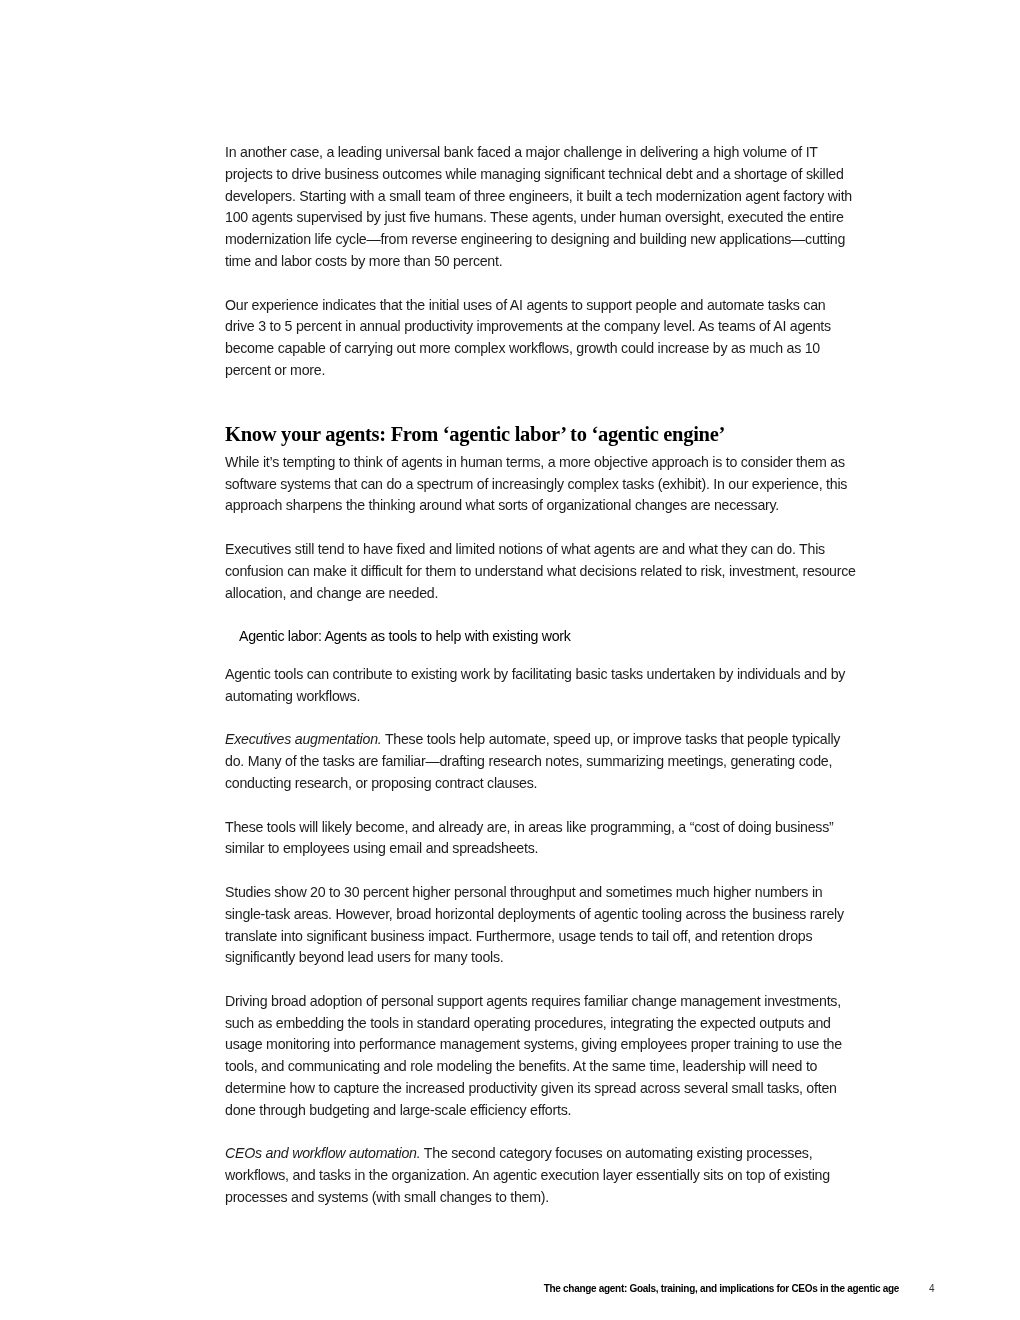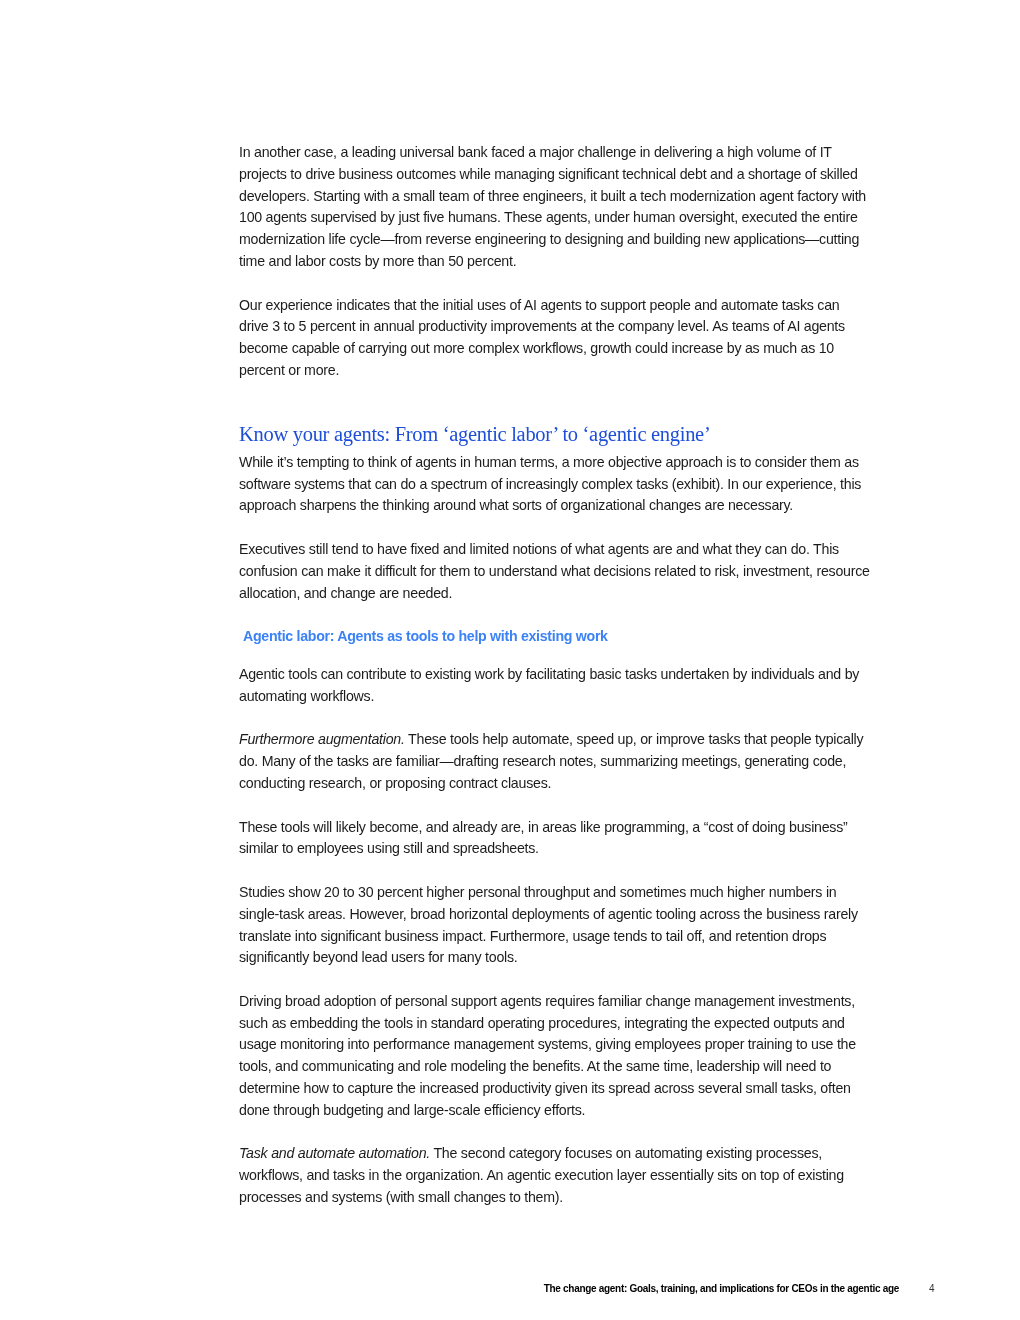--- a/index.html
+++ b/index.html
@@ -1,44 +1,44 @@
 <!DOCTYPE html>
 <html><head>
 <meta charset="utf-8">
 <style>
   html, body { margin: 0; padding: 0; background: #ffffff; }
   body { width: 1020px; height: 1320px; position: relative; overflow: hidden; color: #1a1a1a; }
-  .content { position: absolute; left: 239px; top: 142px; width: 632px; }
+  .content { position: absolute; left: 225px; top: 142px; width: 632px; }
   .p { font-family: "Liberation Sans", sans-serif; font-size: 14.2px; line-height: 21.8px; margin: 0 0 21.8px 0; letter-spacing: -0.25px; color: #1c1c1c; }
-  .h2 { font-family: "Liberation Serif", serif; font-size: 20.5px; font-weight: normal; margin: 39px 0 5px 0; letter-spacing: -0.3px; color: #1d4ed8; line-height: 26px; }
-  .h3 { font-family: "Liberation Sans", sans-serif; font-size: 14.2px; font-weight: bold; line-height: 21.8px; margin: 4px; letter-spacing: -0.3px; color: #3b82f6; }
+  .h2 { font-family: "Liberation Serif", serif; font-size: 20.5px; font-weight: bold; margin: 39px 0 5px 0; letter-spacing: -0.3px; color: #000000; line-height: 26px; }
+  .h3 { font-family: "Liberation Sans", sans-serif; font-size: 14.2px; font-weight: normal; line-height: 21.8px; margin: 14px; letter-spacing: -0.3px; color: #000000; }
   .h3 + .p { margin-top: 16px; }
   .lead-italic { font-style: italic; }
   .footer { position: absolute; top: 1283px; left: 0; width: 1020px; font-family: "Liberation Sans", sans-serif; font-size: 10px; }
   .footer-title { position: absolute; right: 121px; font-weight: bold; letter-spacing: -0.3px; color: #000; }
   .footer-page { position: absolute; left: 929px; color: #333; }
 </style>
 </head>
 <body>
 
 <div class="content">
   <p class="p">In another case, a leading universal bank faced a major challenge in delivering a high volume of IT projects to drive business outcomes while managing significant technical debt and a shortage of skilled developers. Starting with a small team of three engineers, it built a tech modernization agent factory with 100 agents supervised by just five humans. These agents, under human oversight, executed the entire modernization life cycle—from reverse engineering to designing and building new applications—cutting time and labor costs by more than 50 percent.</p>
   <p class="p">Our experience indicates that the initial uses of AI agents to support people and automate tasks can drive 3 to 5 percent in annual productivity improvements at the company level. As teams of AI agents become capable of carrying out more complex workflows, growth could increase by as much as 10 percent or more.</p>
 
   <h2 class="h2">Know your agents: From ‘agentic labor’ to ‘agentic engine’</h2>
   <p class="p">While it’s tempting to think of agents in human terms, a more objective approach is to consider them as software systems that can do a spectrum of increasingly complex tasks (exhibit). In our experience, this approach sharpens the thinking around what sorts of organizational changes are necessary.</p>
   <p class="p">Executives still tend to have fixed and limited notions of what agents are and what they can do. This confusion can make it difficult for them to understand what decisions related to risk, investment, resource allocation, and change are needed.</p>
 
   <h3 class="h3">Agentic labor: Agents as tools to help with existing work</h3>
   <p class="p">Agentic tools can contribute to existing work by facilitating basic tasks undertaken by individuals and by automating workflows.</p>
 
-  <p class="p"><span class="lead-italic">Furthermore augmentation.</span><span> These tools help automate, speed up, or improve tasks that people typically do. Many of the tasks are familiar—drafting research notes, summarizing meetings, generating code, conducting research, or proposing contract clauses.</span></p>
-  <p class="p">These tools will likely become, and already are, in areas like programming, a “cost of doing business” similar to employees using still and spreadsheets.</p>
+  <p class="p"><span class="lead-italic">Executives augmentation.</span><span> These tools help automate, speed up, or improve tasks that people typically do. Many of the tasks are familiar—drafting research notes, summarizing meetings, generating code, conducting research, or proposing contract clauses.</span></p>
+  <p class="p">These tools will likely become, and already are, in areas like programming, a “cost of doing business” similar to employees using email and spreadsheets.</p>
   <p class="p">Studies show 20 to 30 percent higher personal throughput and sometimes much higher numbers in single-task areas. However, broad horizontal deployments of agentic tooling across the business rarely translate into significant business impact. Furthermore, usage tends to tail off, and retention drops significantly beyond lead users for many tools.</p>
   <p class="p">Driving broad adoption of personal support agents requires familiar change management investments, such as embedding the tools in standard operating procedures, integrating the expected outputs and usage monitoring into performance management systems, giving employees proper training to use the tools, and communicating and role modeling the benefits. At the same time, leadership will need to determine how to capture the increased productivity given its spread across several small tasks, often done through budgeting and large-scale efficiency efforts.</p>
 
-  <p class="p"><span class="lead-italic">Task and automate automation.</span><span> The second category focuses on automating existing processes, workflows, and tasks in the organization. An agentic execution layer essentially sits on top of existing processes and systems (with small changes to them).</span></p>
+  <p class="p"><span class="lead-italic">CEOs and workflow automation.</span><span> The second category focuses on automating existing processes, workflows, and tasks in the organization. An agentic execution layer essentially sits on top of existing processes and systems (with small changes to them).</span></p>
 </div>
 
 <div class="footer">
   <span class="footer-title">The change agent: Goals, training, and implications for CEOs in the agentic age</span>
   <span class="footer-page">4</span>
 </div>
 
 </body></html>

